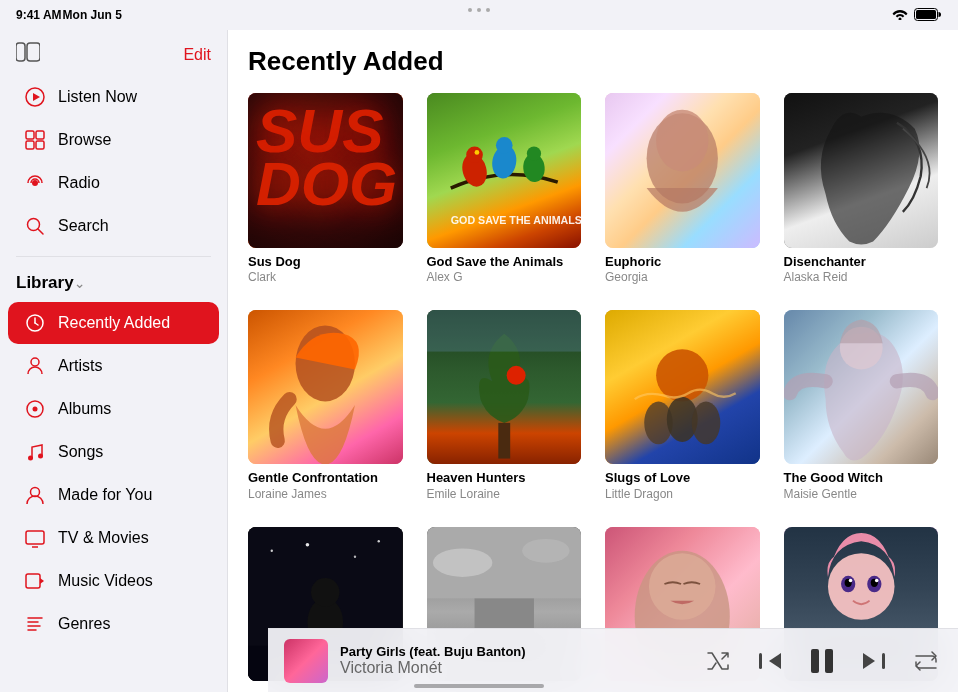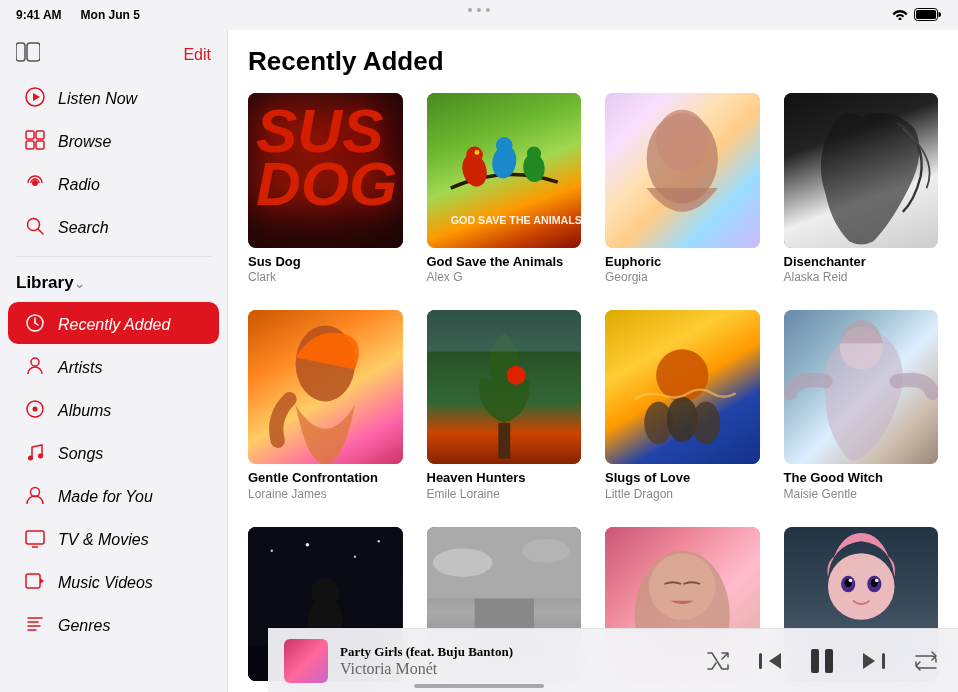--- a/index.html
+++ b/index.html
@@ -17,21 +17,21 @@
       height: 30px;
       background: #f2f2f7;
       display: flex;
       align-items: center;
       justify-content: space-between;
       padding: 0 16px;
       font-size: 12px;
       font-weight: 600;
       color: #000;
     }
-    .status-left { display: flex; gap: 19px; align-items: flex-start; }
+    .status-left { display: flex; gap: 1px; align-items: flex-start; }
     .status-right { display: flex; gap: 6px; align-items: center; font-size: 11px; }
 
     
     .app-container {
       display: flex;
       height: calc(692px - 30px);
       background: #f2f2f7;
     }
 
     
@@ -50,29 +50,28 @@
       align-items: center;
       padding: 12px 16px 4px 16px;
     }
 
     .nav-section {
       padding: 4px 0;
     }
 
     .nav-item {
       display: flex;
-      align-items: flex-end;
+      align-items: center;
       gap: 12px;
       padding: 10px 16px;
       cursor: pointer;
       border-radius: 10px;
       margin: 1px 8px;
       font-size: 16px;
       color: #000;
-      font-style: italic;
     }
 
     .nav-item.active {
       background: #e0141e;
       color: #fff;
     }
 
     .nav-item .nav-icon {
       width: 22px;
       height: 22px;
@@ -183,21 +182,20 @@
     .now-playing-art {
       width: 44px;
       height: 44px;
       border-radius: 6px;
       background: linear-gradient(135deg, #cc3366 0%, #ff6699 50%, #cc66cc 100%);
       flex-shrink: 0;
     }
 
     .now-playing-info {
       flex: 1;
-      font-family: Liberation Serif, serif;
     }
 
     .now-playing-title {
       font-size: 13px;
       font-weight: 600;
       color: #000;
     }
 
     .now-playing-artist {
       font-size: 16px;

